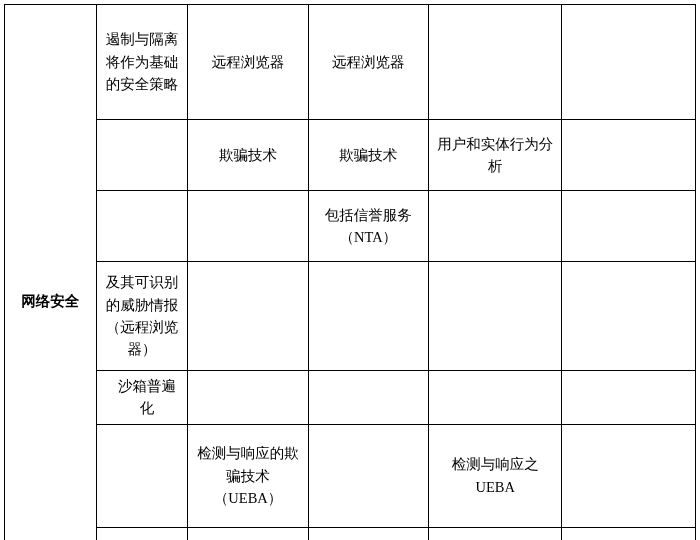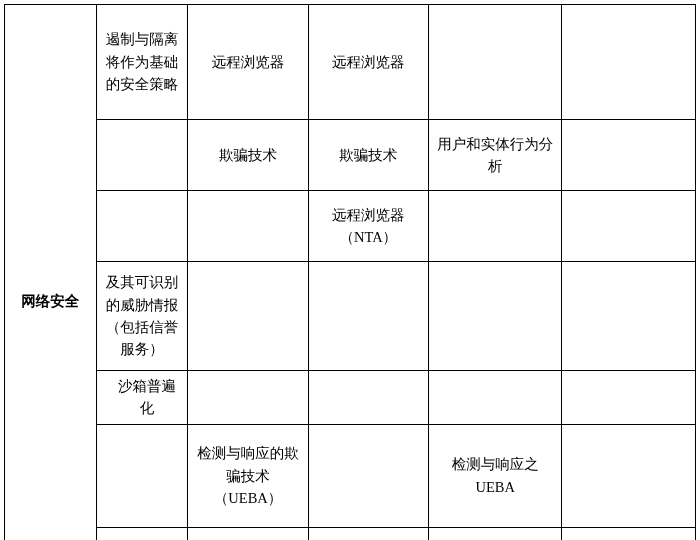--- a/index.html
+++ b/index.html
@@ -83,26 +83,26 @@
       <tr class="r1">
         <td class="empty"></td>
         <td>欺骗技术</td>
         <td>欺骗技术</td>
         <td>用户和实体行为分析</td>
         <td class="empty"></td>
       </tr>
       <tr class="r2">
         <td class="empty"></td>
         <td class="empty"></td>
-        <td>远程浏览器（NTA）</td>
+        <td>包括信誉服务（NTA）</td>
         <td class="empty"></td>
         <td class="empty"></td>
       </tr>
       <tr class="r3">
-        <td>及其可识别的威胁情报（包括信誉服务）</td>
+        <td>及其可识别的威胁情报（远程浏览器）</td>
         <td class="empty"></td>
         <td class="empty"></td>
         <td class="empty"></td>
         <td class="empty"></td>
       </tr>
       <tr class="r4">
         <td>沙箱普遍化</td>
         <td class="empty"></td>
         <td class="empty"></td>
         <td class="empty"></td>

